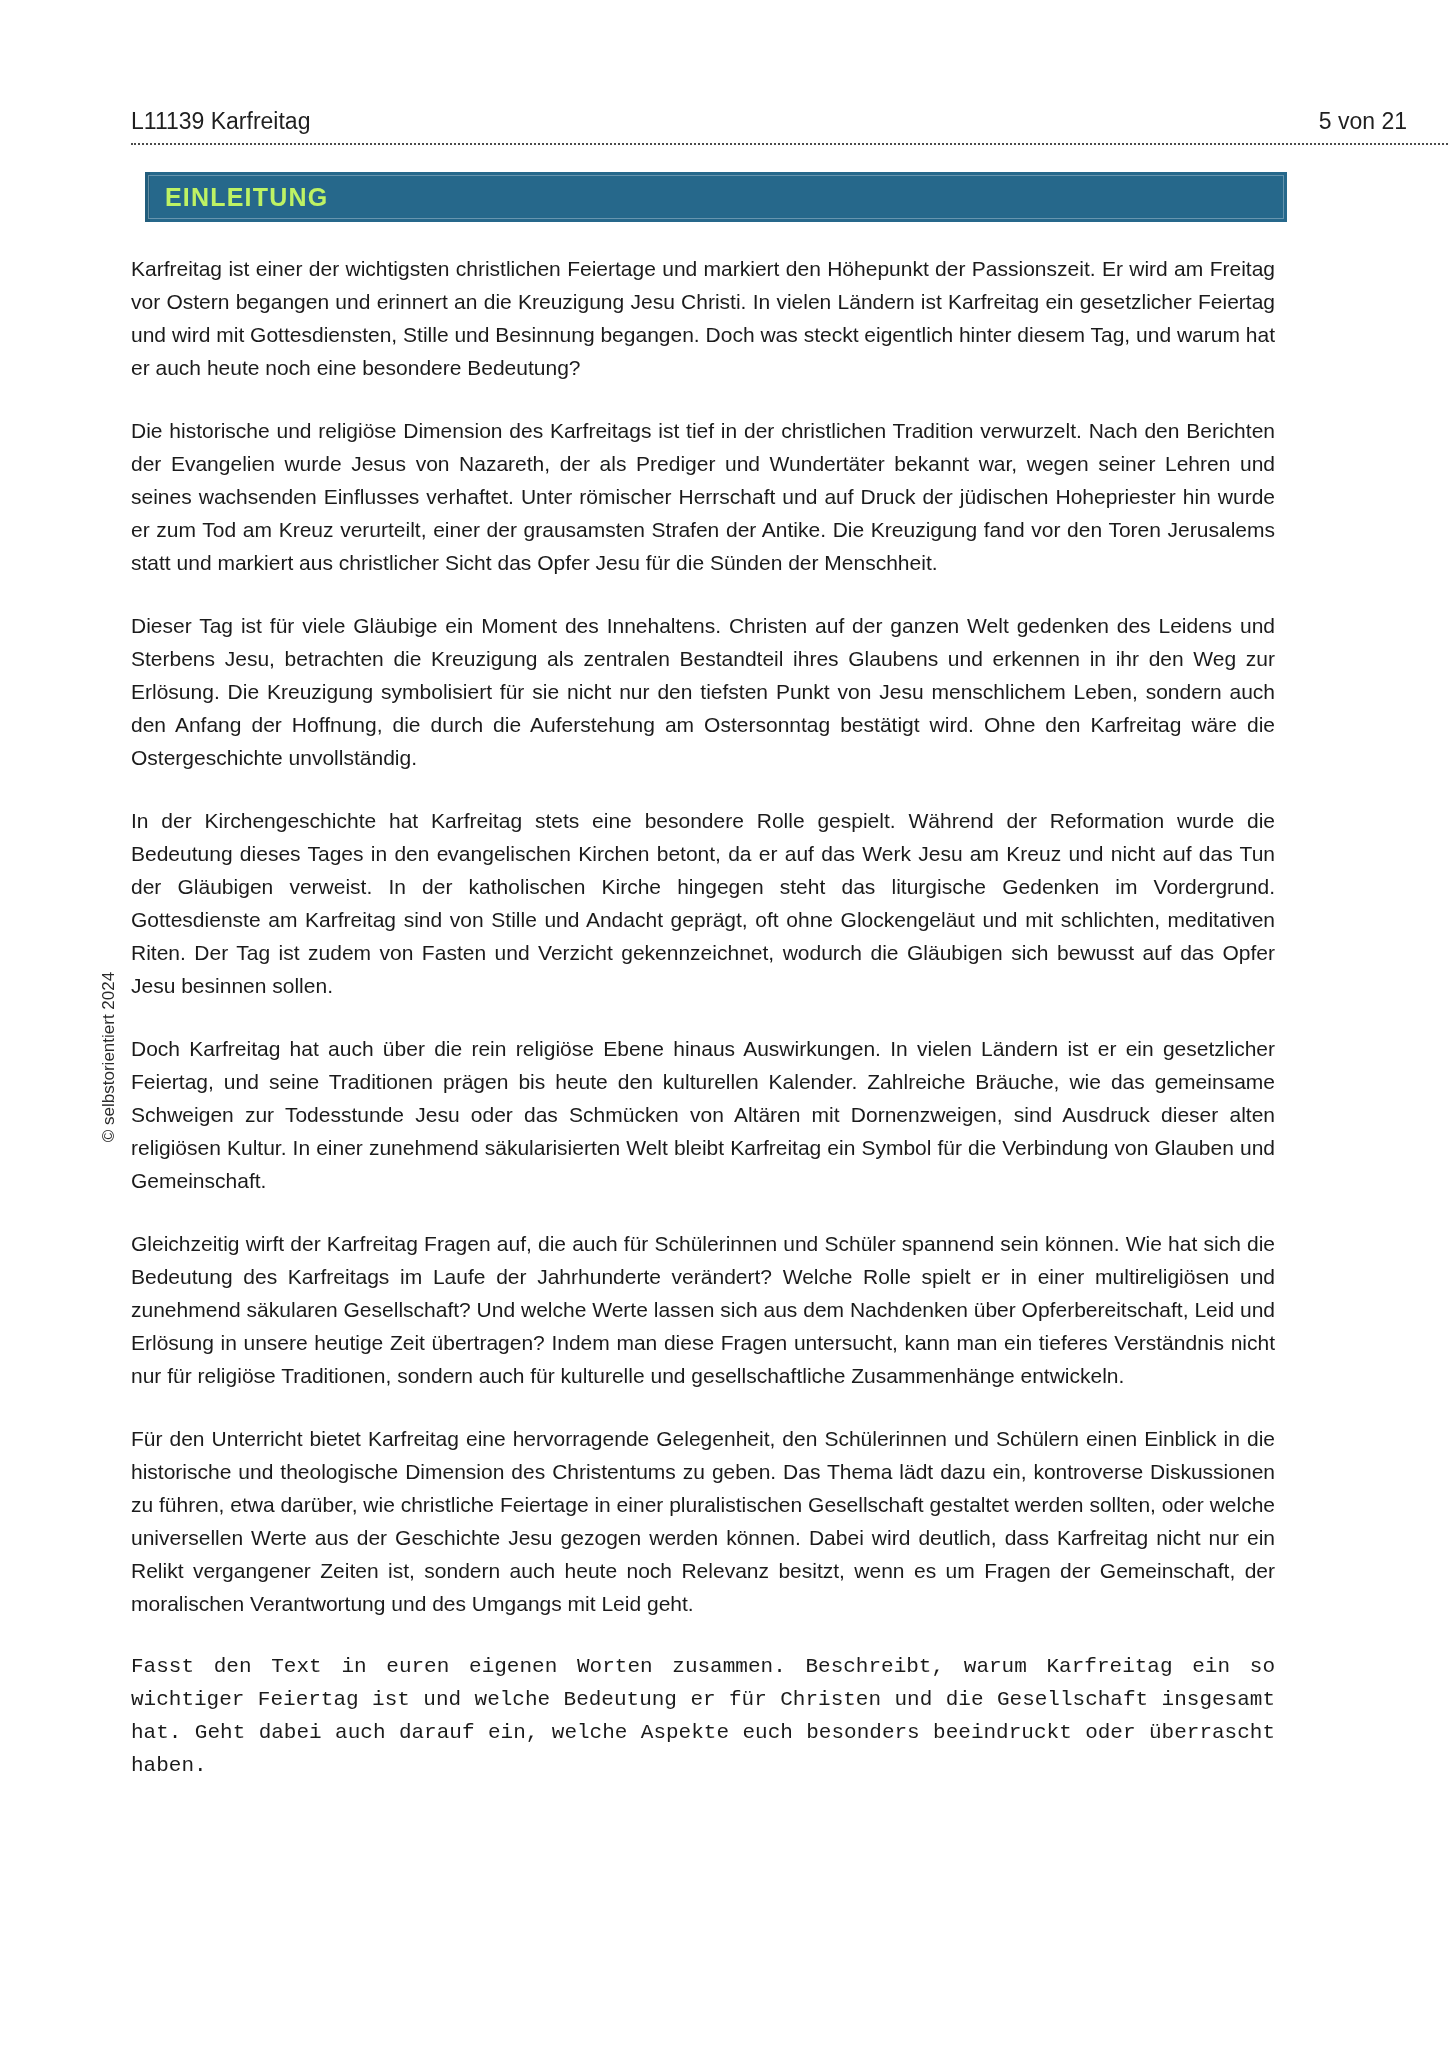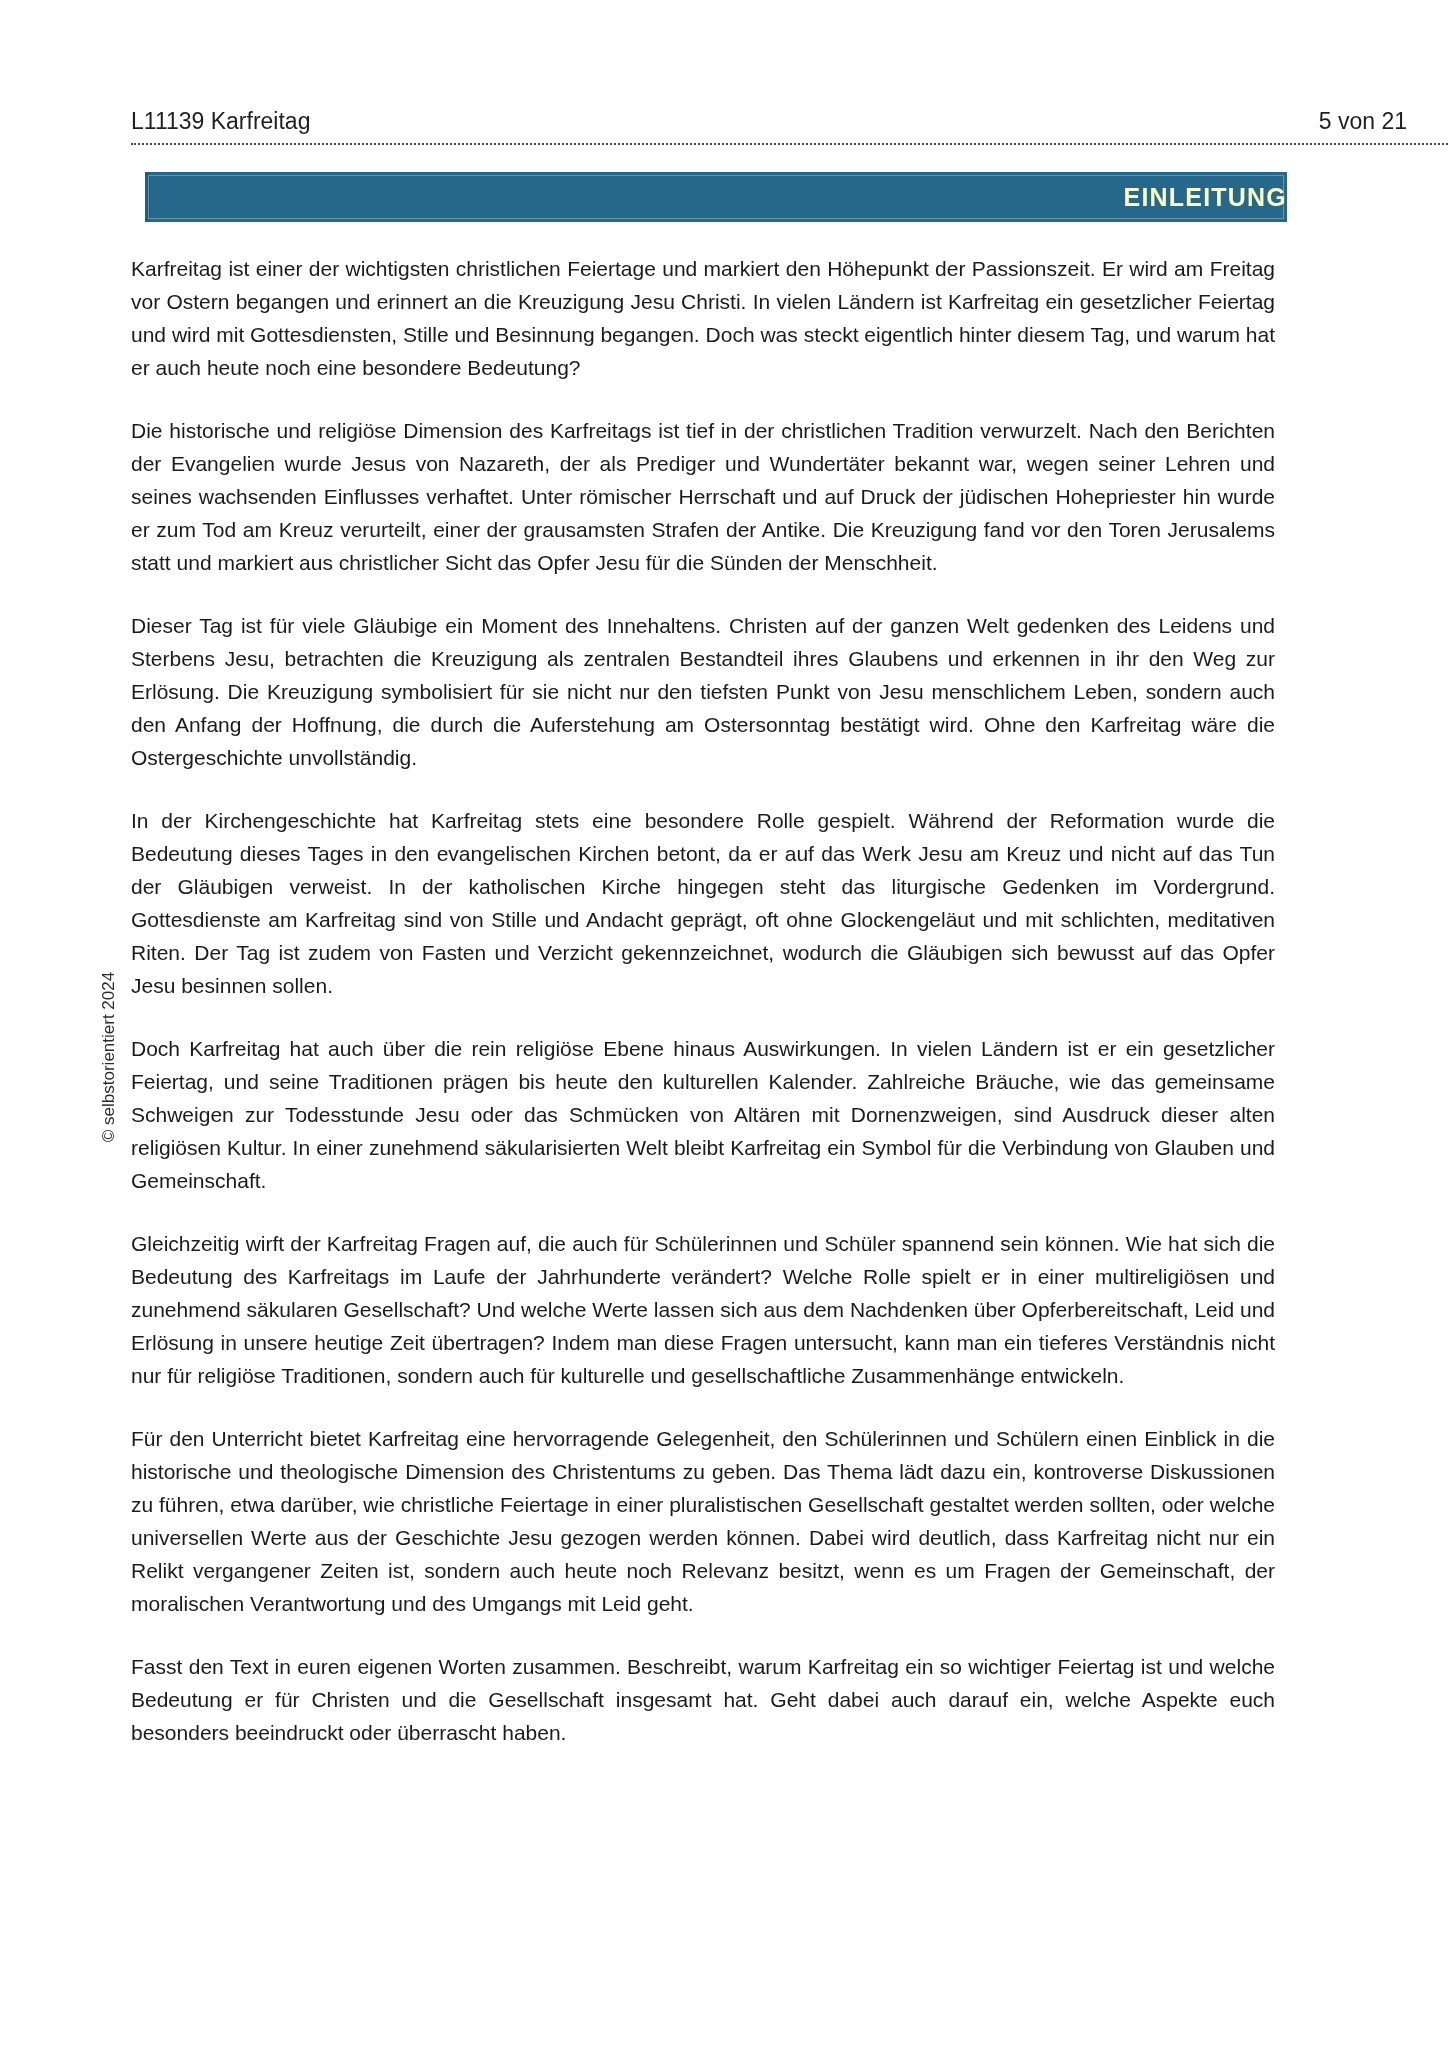--- a/index.html
+++ b/index.html
@@ -42,26 +42,25 @@
   .section-bar::before{
     content:"";
     position:absolute;
     inset:3px;
     border:1px solid rgba(255,255,255,0.30);
     pointer-events:none;
   }
   .section-bar .section-title{
     display:block;
     line-height:50px;
-    padding-left:8px;
+    padding-left:20px;
     font-size:25px;
     font-weight:bold;
     letter-spacing:1.2px;
-    color:#fef9c3;
-    text-align:right;
+    color:#bef264;
   }
 
   
   .content{
     position:absolute;
     left:131px;
     top:252px;
     width:1152px;
     font-size:21px;
     line-height:33px;
@@ -69,21 +68,21 @@
   }
   .content p{ margin:0 8px 30px 0; }
 
   .task-heading{
     display:flex;
     justify-content:space-between;
     font-weight:bold;
     margin:4px 0 0 0;
     line-height:33px;
   }
-  .task-text{ margin:0; }
+  .task-text{ margin:0;font-family:Liberation Mono, monospace; }
 
   
   .copyright{
     position:absolute;
     left:109px;
     top:1057px;
     transform:translate(-50%,-50%) rotate(-90deg);
     white-space:nowrap;
     font-size:17px;
     color:#2a2a2a;

